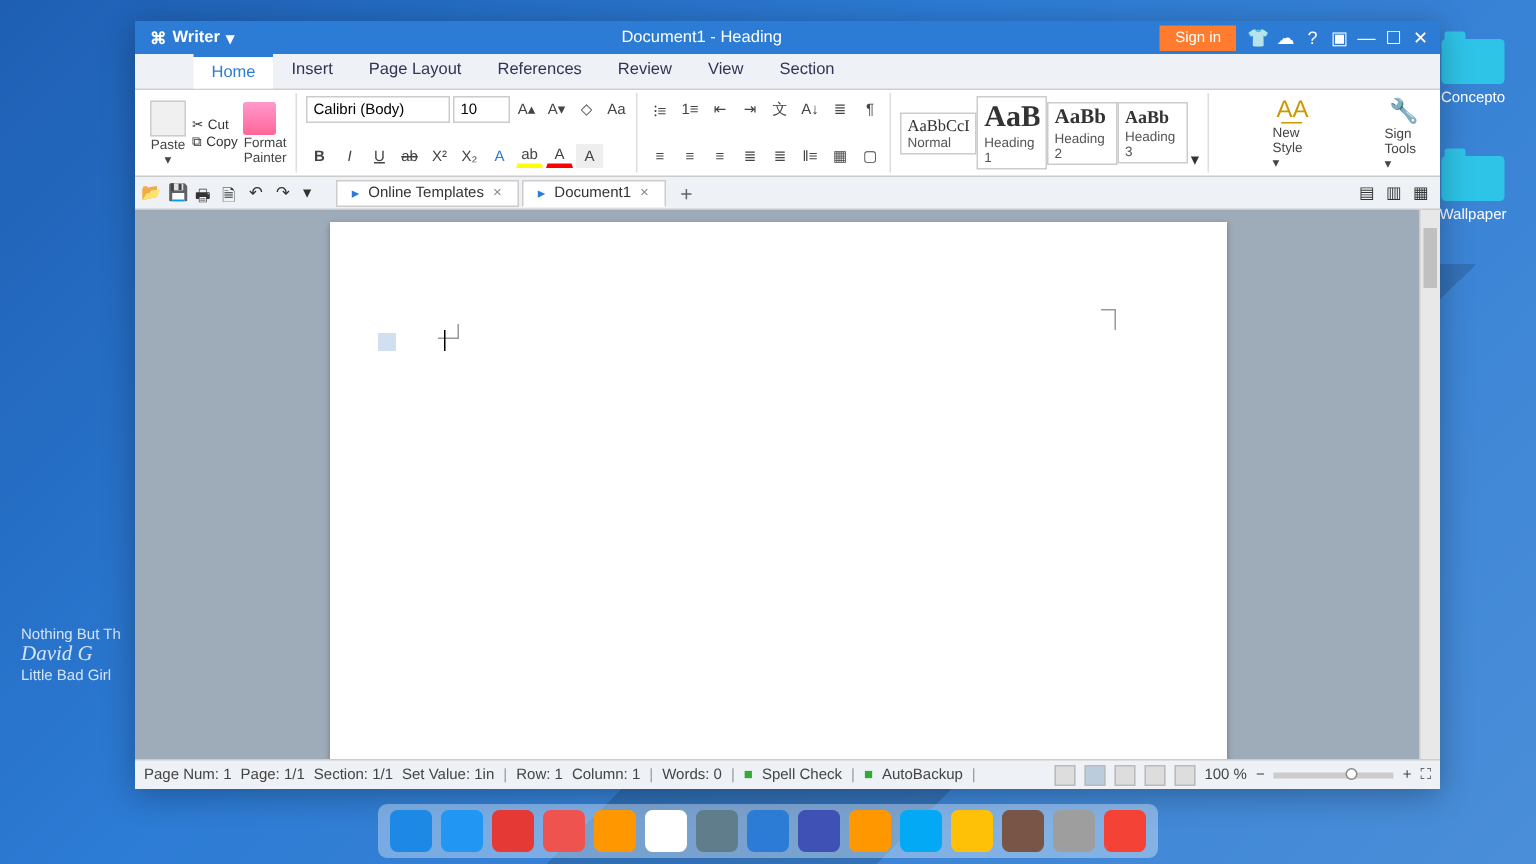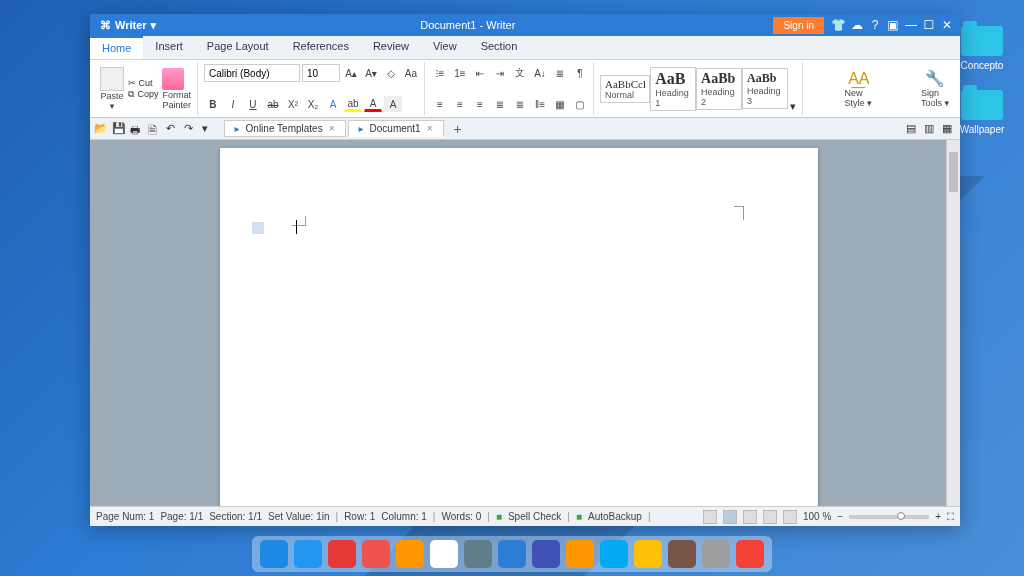--- a/index.html
+++ b/index.html
@@ -10,21 +10,21 @@
 .desk-icon .folder{width:42px;height:30px;background:#2ec4e8;border-radius:3px;margin:0 auto 4px;position:relative;}
 .desk-icon .folder::before{content:"";position:absolute;top:-5px;left:2px;width:14px;height:6px;background:#2ec4e8;border-radius:2px 2px 0 0;}
 .wallpaper-text{position:absolute;left:14px;bottom:120px;color:#fff;font-size:10px;opacity:0.8;}
 .wallpaper-text .script{font-family:cursive;font-size:14px;font-style:italic;}
 .window { position:absolute; left:90px; top:14px; width:870px; height:512px; background:#fff; box-shadow:0 4px 20px rgba(0,0,0,0.3); display:flex; flex-direction:column; font-size:11px; color:#333; }
 .titlebar { height:22px; background:#2c7bd4; color:#fff; display:flex; align-items:center; padding:0 4px; }
 .titlebar .app{font-weight:bold;padding:0 6px;display:flex;align-items:center;gap:4px;}
 .titlebar .title{flex:1;text-align:center;font-size:11px;}
 .titlebar .signin{background:#ff7b2e;padding:3px 10px;font-size:10px;margin-right:6px;text-align:right;}
 .titlebar .tb-btn{width:18px;text-align:center;font-size:12px;}
-.menubar { height:24px; background:#eef1f5; display:flex; align-items:stretch; border-bottom:1px solid #d0d0d0;}
+.menubar { height:24px; background:#eef1f5; display:flex; align-items:stretch; border-bottom:1px solid #d0d0d0;padding-left:39px;}
 .menubar .tab{padding:4px 12px;font-size:11px;color:#335;}
 .menubar .tab.active{background:#fff;color:#2c7bd4;border-top:2px solid #2c7bd4;}
 .ribbon { height:58px; background:#fff; border-bottom:1px solid #ccc; display:flex; align-items:stretch; padding:2px 4px; gap:2px;}
 .rgrp{display:flex;flex-direction:column;justify-content:space-between;border-right:1px solid #ddd;padding:0 4px;}
 .rgrp.row{flex-direction:row;align-items:center;}
 .rbtn{text-align:center;font-size:9px;color:#444;padding:1px 2px;}
 .paste-ic{width:24px;height:24px;background:#f0f0f0;border:1px solid #ccc;}
 .clip-col{display:flex;flex-direction:column;gap:1px;font-size:9px;padding:0 2px;}
 .clip-item{display:flex;align-items:center;gap:3px;}
 .fmt-paint{width:22px;height:22px;background:linear-gradient(#f9c,#f69);border-radius:2px;}
@@ -58,31 +58,36 @@
 .zoom-slider .knob{position:absolute;width:8px;height:8px;background:#fff;border:1px solid #888;border-radius:50%;top:-3px;left:48px;}
 .sb-ic{width:14px;height:14px;background:#ddd;border:1px solid #bbb;}
 .dock{position:absolute;bottom:4px;left:50%;transform:translateX(-50%);height:36px;background:rgba(255,255,255,0.35);border-radius:6px;padding:4px 8px;display:flex;gap:6px;align-items:center;}
 .dock-ic{width:28px;height:28px;border-radius:5px;display:flex;align-items:center;justify-content:center;color:#fff;font-size:14px;}
 </style>
 </head>
 <body>
 
 <div class="desktop">
   <div class="desk-icon" style="top:26px"><div class="folder"></div><span>Concepto</span></div>
-  <div class="desk-icon" style="top:90px"><div class="folder"></div><span>Wallpaper</span></div>
+  <div class="desk-icon" style="top:104px"><div class="folder"></div><span>Wallpaper</span></div>
+  <div class="wallpaper-text">
+    <div>Nothing But Th</div>
+    <div class="script">David G</div>
+    <div>Little Bad Girl</div>
+  </div>
 </div>
 
 <div class="window">
   <div class="titlebar">
     <div class="app">
         <span>⌘</span>
         <span>Writer</span>
         <span>▾</span>
       </div>
-    <div class="title">Document1 - Writer</div>
+    <div class="title">Document1 - Heading</div>
     <div class="signin">Sign in</div>
     <div class="tb-btn">👕</div>
     <div class="tb-btn">☁</div>
     <div class="tb-btn">?</div>
     <div class="tb-btn">▣</div>
     <div class="tb-btn">—</div>
     <div class="tb-btn">☐</div>
     <div class="tb-btn">✕</div>
   </div>
 
@@ -161,21 +166,21 @@
         <div class="tb-ic">▦</div>
         <div class="tb-ic">▢</div>
       </div>
     </div>
     <div class="rgrp row" id="styles">
         <div class="style-box">
           <div class="prev" style="font-size:11px;font-weight:normal">AaBbCcD</div>
           <div class="lbl">Normal</div>
         </div>
         <div class="style-box">
-          <div class="prev" style="font-size:16px;font-weight:bold">AaB</div>
+          <div class="prev" style="font-size:20px;font-weight:bold">AaB</div>
           <div class="lbl">Heading 1</div>
         </div>
         <div class="style-box">
           <div class="prev" style="font-size:14px;font-weight:bold">AaBb</div>
           <div class="lbl">Heading 2</div>
         </div>
         <div class="style-box">
           <div class="prev" style="font-size:12px;font-weight:bold">AaBb</div>
           <div class="lbl">Heading 3</div>
         </div>

